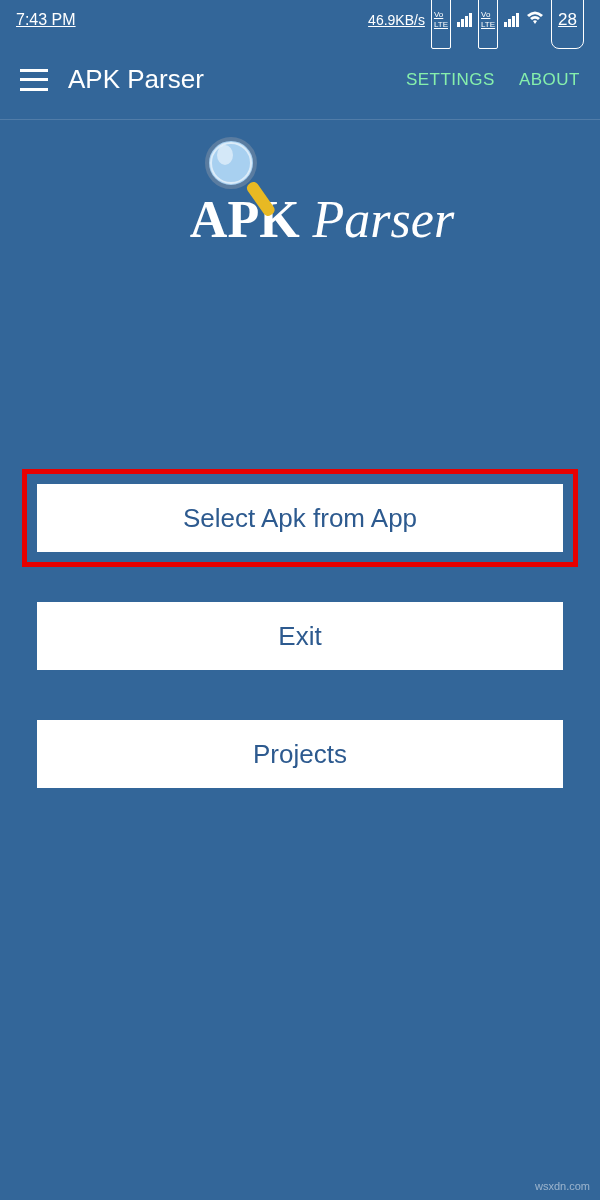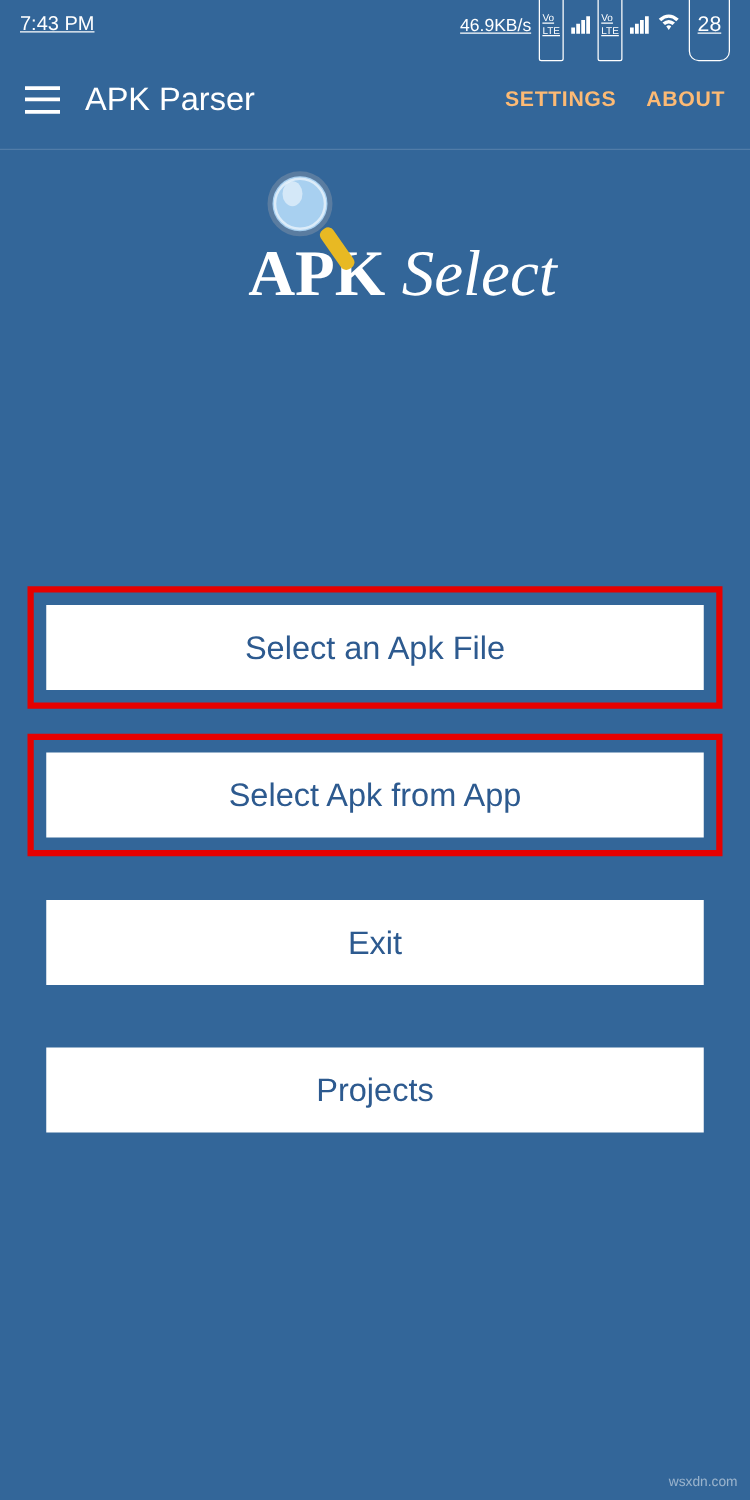--- a/index.html
+++ b/index.html
@@ -88,23 +88,23 @@
       color: white;
       font-size: 26px;
       font-weight: 500;
       flex: 1;
     }
     .toolbar-actions {
       display: flex;
       gap: 24px;
     }
     .toolbar-action {
-      color: #fdba74;
+      color: #86efac;
       font-size: 17px;
-      font-weight: 700;
+      font-weight: 400;
       letter-spacing: 0.5px;
       cursor: pointer;
     }
     .logo-area {
       text-align: center;
       padding-top: 20px;
       padding-bottom: 10px;
     }
     .logo-container {
       display: inline-block;
@@ -210,30 +210,27 @@
   <div class="logo-container">
     <div class="magnifier">
       <svg width="80" height="90" viewBox="0 0 80 90">
         <circle cx="30" cy="28" r="24" fill="#a8d0f0" stroke="#5a7ca0" stroke-width="4"></circle>
         <circle cx="30" cy="28" r="20" fill="none" stroke="#ffffff" stroke-width="2" opacity="0.6"></circle>
         <ellipse cx="24" cy="20" rx="8" ry="10" fill="white" opacity="0.5"></ellipse>
         <rect x="44" y="48" width="12" height="38" rx="5" fill="#e8b923" transform="rotate(-35 50 50)"></rect>
       </svg>
     </div>
     <div class="logo-text">
-      <span class="logo-apk">APK</span>&nbsp;<span>Select</span>
+      <span class="logo-apk">APK</span>&nbsp;<span>Parser</span>
     </div>
   </div>
 </div>
 
 <div class="button-area">
   <div class="highlight-wrapper">
-    <button class="main-button">Select an Apk File</button>
-  </div>
-  <div class="highlight-wrapper">
     <button class="main-button">Select Apk from App</button>
   </div>
   <div class="no-highlight-wrapper">
     <button class="main-button">Exit</button>
   </div>
   <div class="no-highlight-wrapper">
     <button class="main-button">Projects</button>
   </div>
 </div>
 

